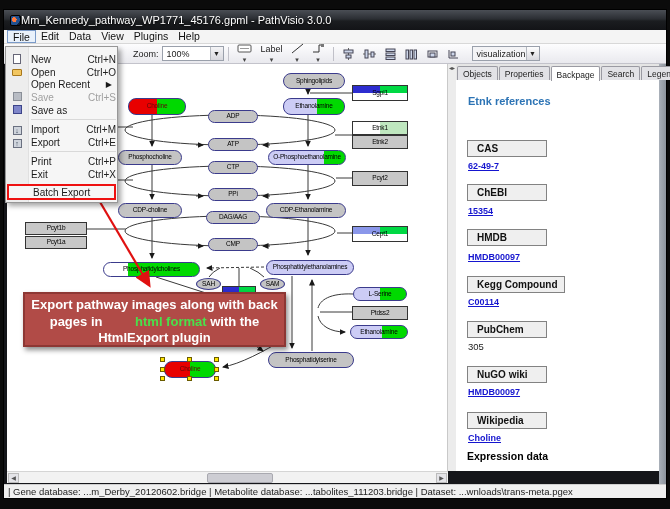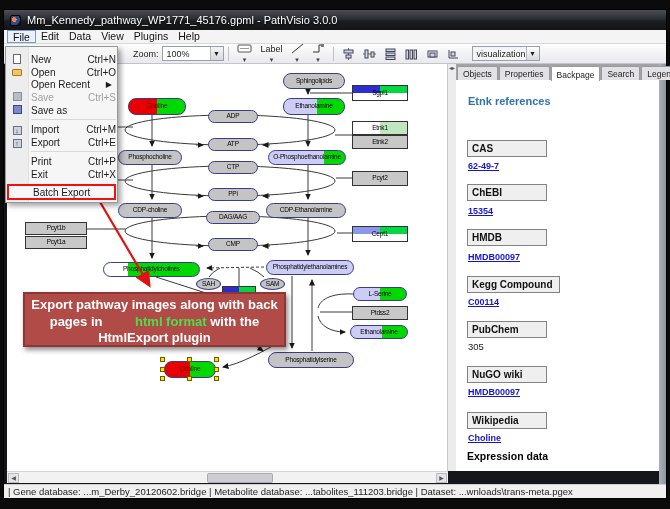--- a/index.html
+++ b/index.html
@@ -5,21 +5,21 @@
   * { margin:0; padding:0; box-sizing:border-box; }
   html,body { width:670px; height:509px; background:#0b0b0b; font-family:"Liberation Sans",sans-serif; }
   #stage { position:relative; width:670px; height:509px; overflow:hidden; background:#0b0b0b; }
   .abs { position:absolute; }
 
   
   #win { left:3px; top:9px; width:664px; height:490px; background:#15161a; border:1px solid #000; }
   #win-right-edge { left:659px; top:30px; width:7px; height:462px; background:linear-gradient(90deg,#aab1ba,#8d949d); }
   #titlebar { left:4px; top:10px; width:662px; height:20px;
     background:linear-gradient(180deg,#4a4e55 0%,#2b2e33 45%,#1b1d20 55%,#131417 100%);
-    color:#fff; display:flex; align-items:center; gap:6px; padding:0 6px; }
+    color:#fff; display:flex; align-items:center; padding:0 6px; }
   #app-icon { width:11px; height:11px; border-radius:2px;
     background:radial-gradient(circle at 35% 40%,#ff7a3c 0 30%,#23518f 32% 70%,#0e1c33 72%); border:1px solid #000; }
   #title-text { font-size:11px; text-shadow:0 1px 2px #000; white-space:nowrap; }
 
   #menubar { left:4px; top:30px; width:662px; height:14px; background:#f4f4f4; border-bottom:1px solid #d8d8d8;
     display:flex; align-items:center; font-size:10.5px; color:#111; padding-left:3px; }
   .mi { padding:0 5px; height:13px; line-height:13px; }
   .mi.open { border:1px solid #7a9ac8; background:#e9f1fb; }
 
   #toolbar { left:4px; top:44px; width:662px; height:20px;
@@ -67,25 +67,25 @@
   .ico { display:inline-block; }
   .ico-new { width:8px; height:10px; background:#fff; border:1px solid #667; }
   .ico-open { width:10px; height:7px; background:#f2c660; border:1px solid #a8781c; border-radius:1px; }
   .ico-save { width:9px; height:9px; background:#b8bcc4; border:1px solid #8a8f98; }
   .ico-saveas { width:9px; height:9px; background:#7f86c9; border:1px solid #3c4489; }
   .ico-port { width:9px; height:9px; background:#cfd4dc; border:1px solid #6a7080; font-size:7px; line-height:8px; text-align:center; color:#234; }
   #batch-row { border:2px solid #e11; height:16px; background:#f6f6f6; }
 
   
   #panel { left:456px; top:64px; width:203px; height:407px; background:#fff; }
-  #tabs { position:absolute; left:0; top:0; width:203px; height:16px; background:#a3a3a3; display:flex; align-items:flex-end; font-size:8.5px; color:#222; }
+  #tabs { position:absolute; left:0; top:0; width:203px; height:16px; background:#e5e5e5; display:flex; align-items:flex-end; font-size:8.5px; color:#222; }
   .tab { padding:2px 5px 1px; border:1px solid #9a9aa2; border-bottom:none; background:#e2e2e6; margin-left:1px; border-radius:2px 2px 0 0; white-space:nowrap; }
   .tab.active { background:#fff; font-weight:normal; position:relative; top:1px; padding-top:3px; }
   #bp-heading { position:absolute; left:12px; top:31px; color:#2d74b5; font-weight:bold; font-size:11px; }
-  .bp-head { position:absolute; left:11px; min-width:80px; padding:2px 6px 2px 4px; background:#efefef; border:1px solid #828282; font-weight:bold; font-size:10px; color:#111; width:max-content; }
+  .bp-head { position:absolute; left:11px; min-width:80px; padding:2px 6px 2px 9px; background:#efefef; border:1px solid #828282; font-weight:bold; font-size:10px; color:#111; width:max-content; }
   .bp-link { position:absolute; left:12px; font-size:9px; font-weight:bold; color:#1515cf; text-decoration:underline; }
   .bp-val { position:absolute; left:12px; font-size:9.5px; color:#222; }
   #bp-footer { position:absolute; left:11px; top:386px; font-weight:bold; font-size:10.5px; color:#000; }
 
   
   #hscroll { left:7px; top:471px; width:441px; height:12px; background:#f2f2f2; border-top:1px solid #d5d5d5; }
   .sarrow { position:absolute; top:1px; width:11px; height:10px; background:#e4e4e8; border:1px solid #bbb; font-size:6px; line-height:9px; text-align:center; color:#555; }
   #hthumb { position:absolute; left:200px; top:1px; width:66px; height:10px; background:#cdcdd3; border:1px solid #a9a9b0; border-radius:2px; }
   #statusbar { left:4px; top:484px; width:662px; height:14px; background:#f0f0f0; border-top:1px solid #cfcfcf;
     font-size:9.5px; color:#222; line-height:14px; padding-left:4px; white-space:nowrap; overflow:hidden; }

